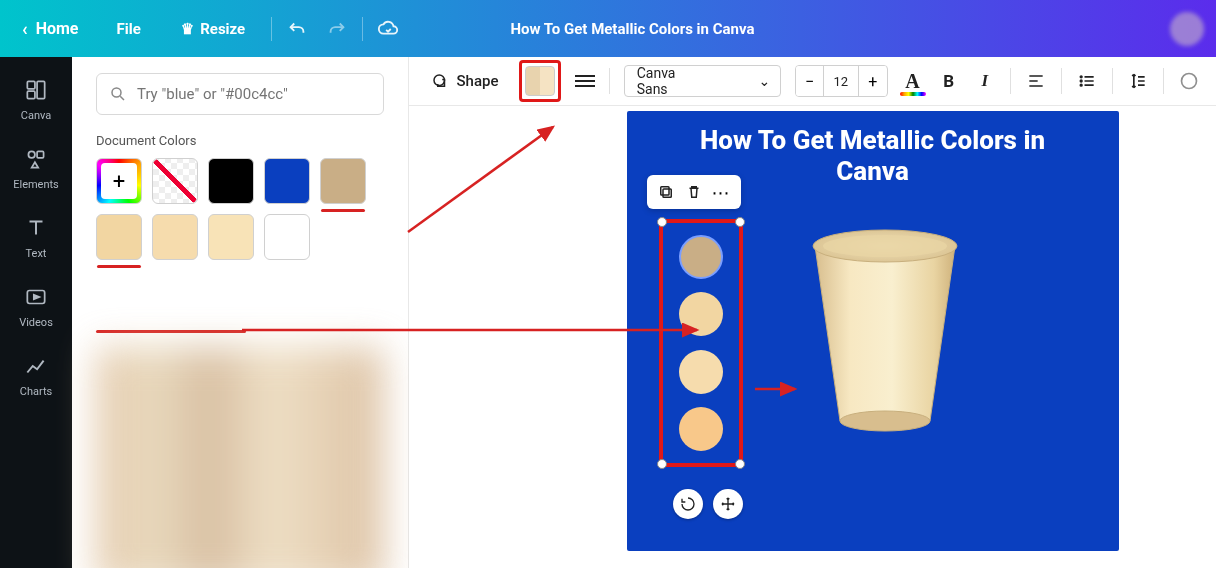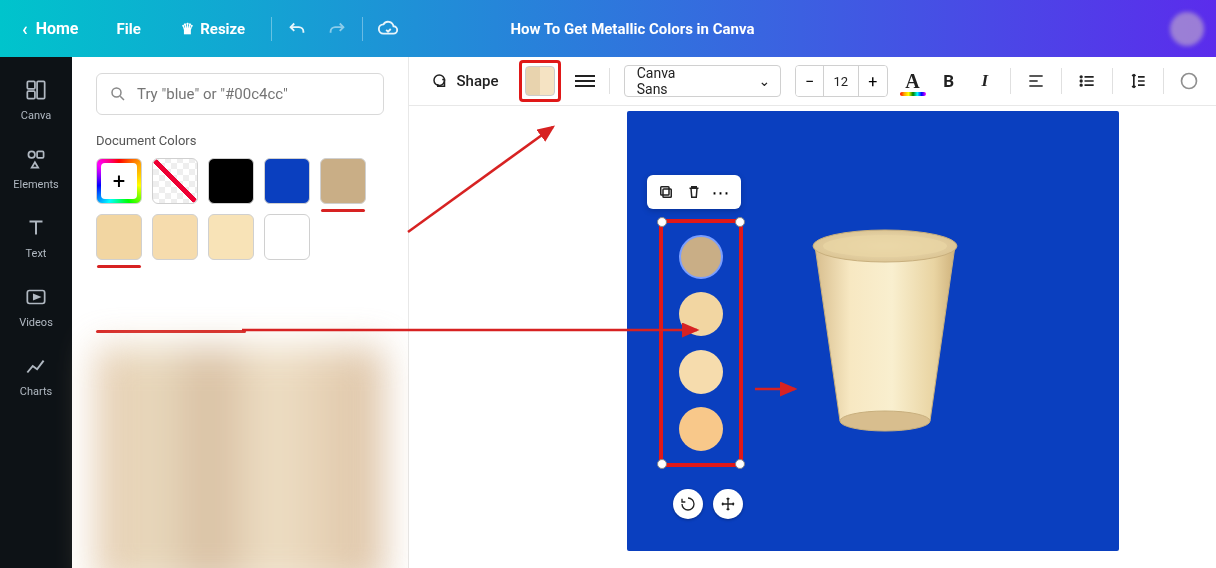--- a/index.html
+++ b/index.html
@@ -258,20 +258,24 @@
       <div class="vdiv"></div>
       <div class="tb-ico" style="opacity:0.5">
         <svg width="20" height="20" viewBox="0 0 24 24" stroke="#222" stroke-width="2" fill="none">
             <circle cx="12" cy="12" r="9"></circle>
           </svg>
       </div>
     </div>
 
     <div class="canvas-area">
       <div class="canvas">
+        <div class="canvas-title">
+          <span>How To Get Metallic Colors in</span><br>
+          <span>Canva</span>
+        </div>
 
         <div class="float-toolbar">
           <div class="ft-ico">
             <svg width="18" height="18" viewBox="0 0 24 24" fill="none" stroke="#222" stroke-width="2">
                 <rect x="8" y="8" width="11" height="11" rx="1"></rect>
                 <rect x="5" y="5" width="11" height="11" rx="1"></rect>
               </svg>
           </div>
           <div class="ft-ico">
             <svg width="18" height="18" viewBox="0 0 24 24" fill="none" stroke="#222" stroke-width="2">

